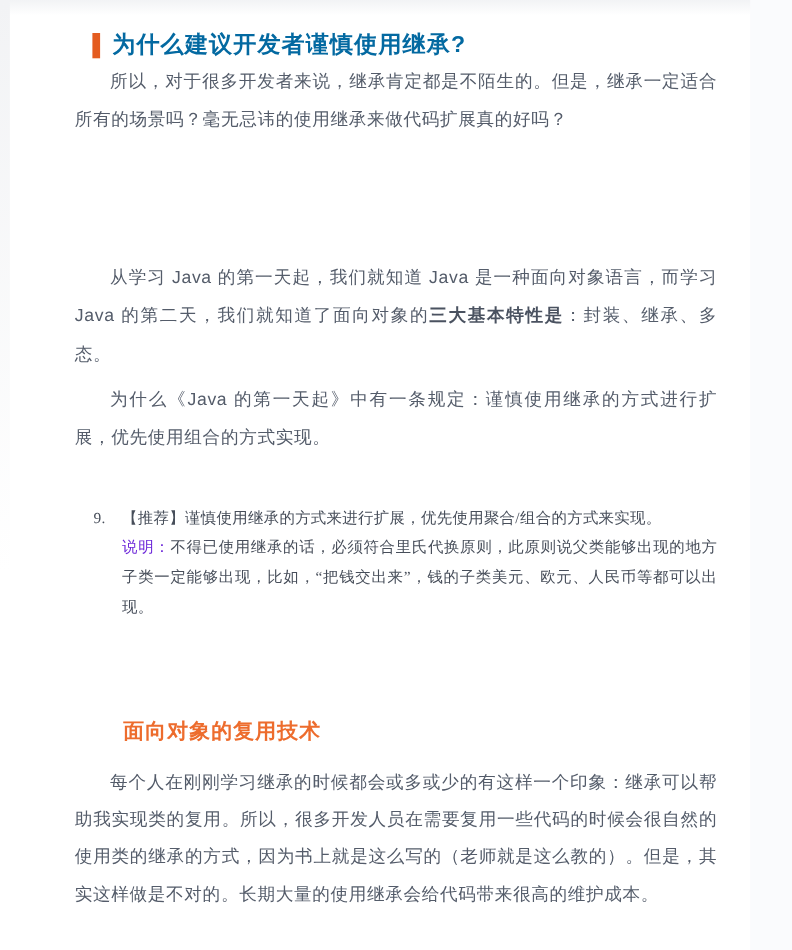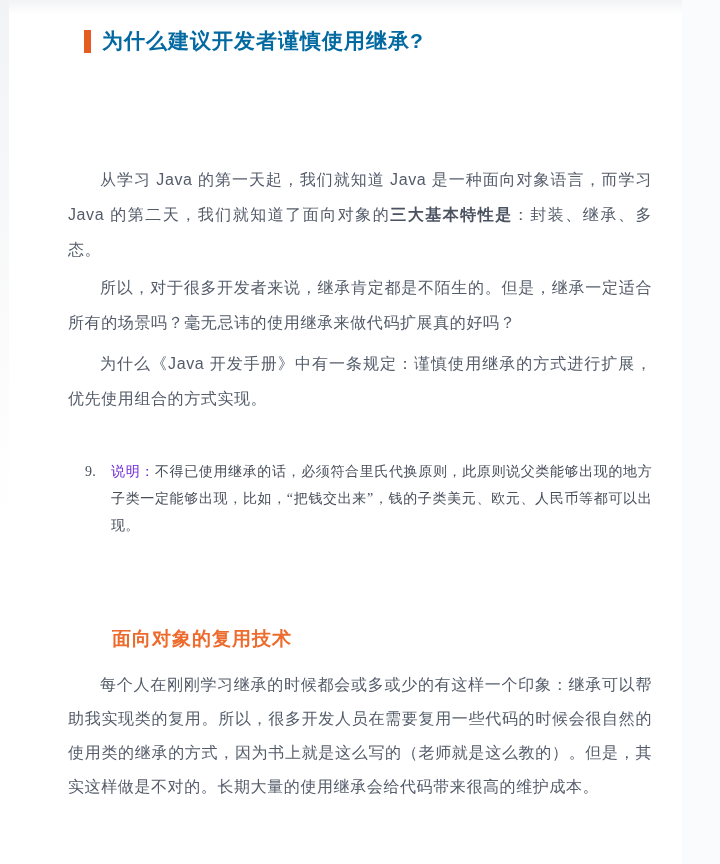--- a/index.html
+++ b/index.html
@@ -117,29 +117,30 @@
   <div class="edge-left"></div>
   <div class="edge-right"></div>
 
   <div class="content">
 
     <h1 class="doc-title">
       <span class="title-bar"></span>
       <span class="title-text">为什么建议开发者谨慎使用继承?</span>
     </h1>
 
+    <p class="para p-gap-sm">所以，对于很多开发者来说，继承肯定都是不陌生的。但是，继承一定适合所有的场景吗？毫无忌讳的使用继承来做代码扩展真的好吗？</p>
+
     <p class="para p-first"><span>从学习 Java 的第一天起，我们就知道 Java 是一种面向对象语言，而学习 Java 的第二天，我们就知道了面向对象的</span><span class="b">三大基本特性是</span><span>：封装、继承、多态。</span></p>
 
-    <p class="para p-gap-sm">所以，对于很多开发者来说，继承肯定都是不陌生的。但是，继承一定适合所有的场景吗？毫无忌讳的使用继承来做代码扩展真的好吗？</p>
-
-    <p class="para p-gap-md">为什么《Java 开发手册》中有一条规定：谨慎使用继承的方式进行扩展，优先使用组合的方式实现。</p>
+    <p class="para p-gap-md">为什么《Java 的第一天起》中有一条规定：谨慎使用继承的方式进行扩展，优先使用组合的方式实现。</p>
 
     <div class="quote">
       <span class="q-num">9.</span>
       <div class="q-body">
+        <p class="q-rule">【推荐】谨慎使用继承的方式来进行扩展，优先使用聚合/组合的方式来实现。</p>
         <p class="q-note"><span class="q-note-label">说明：</span><span>不得已使用继承的话，必须符合里氏代换原则，此原则说父类能够出现的地方子类一定能够出现，比如，“把钱交出来”，钱的子类美元、欧元、人民币等都可以出现。</span></p>
       </div>
     </div>
 
 
     <h2 class="section-heading">面向对象的复用技术</h2>
 
     <p class="para p5 after-heading">每个人在刚刚学习继承的时候都会或多或少的有这样一个印象：继承可以帮助我实现类的复用。所以，很多开发人员在需要复用一些代码的时候会很自然的使用类的继承的方式，因为书上就是这么写的（老师就是这么教的）。但是，其实这样做是不对的。长期大量的使用继承会给代码带来很高的维护成本。</p>
 
   </div>

